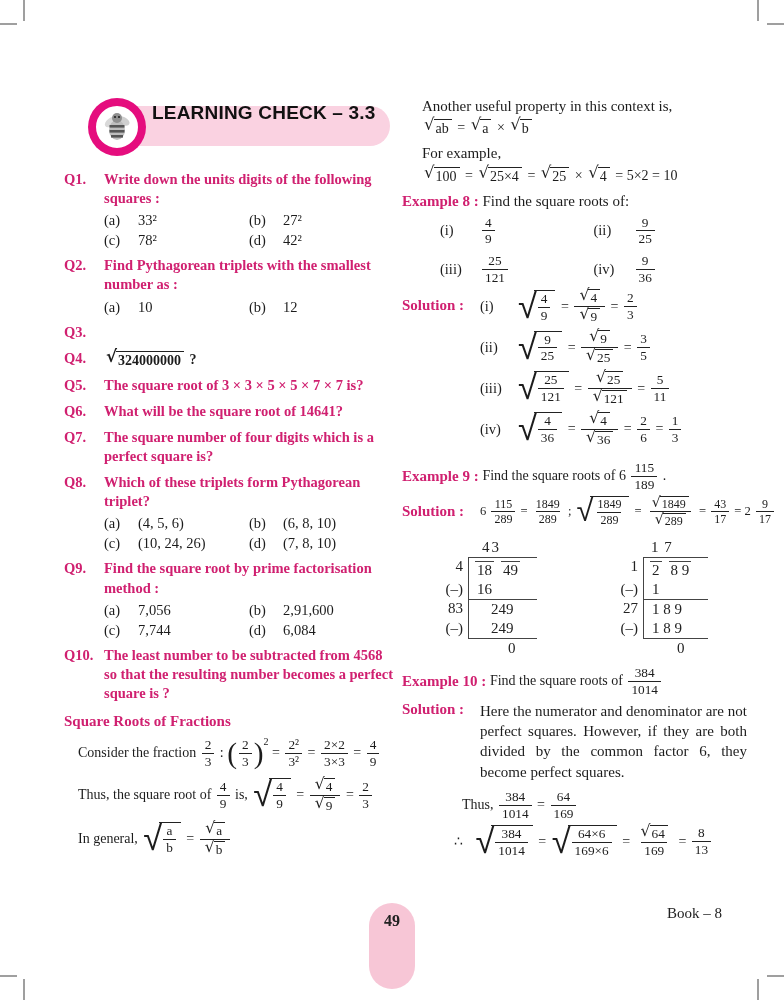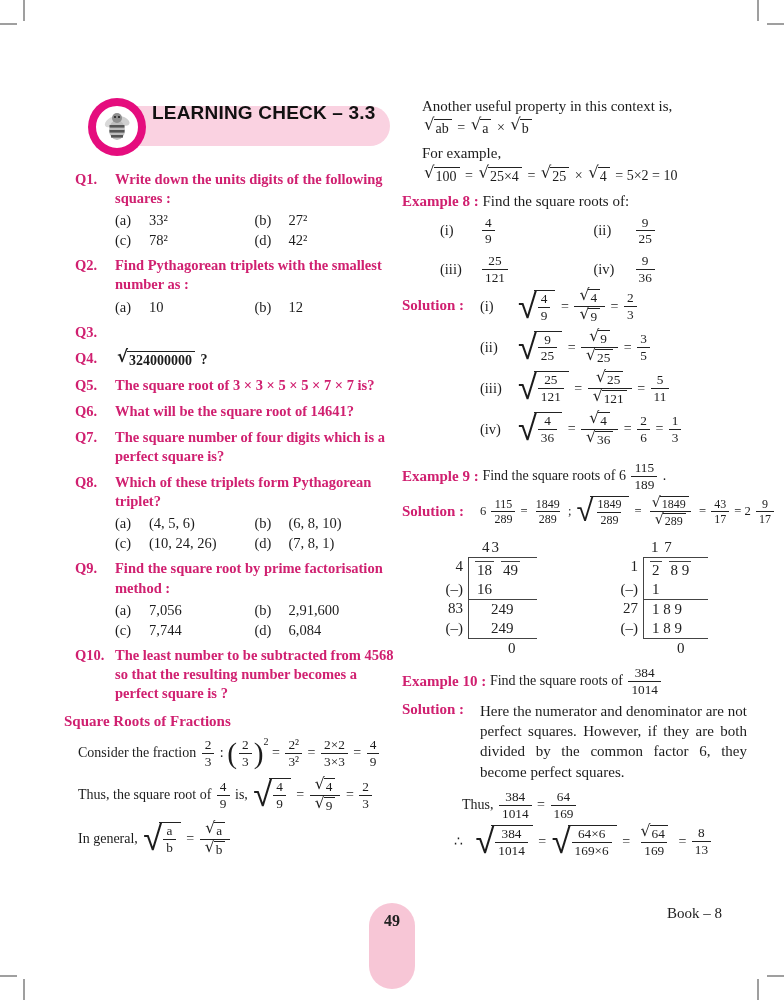--- a/index.html
+++ b/index.html
@@ -33,21 +33,21 @@
     display:flex; align-items:center; justify-content:center;
   }
   .badge-inner {
     width:46px; height:46px; background:#fff; border-radius:50%;
     border:2.5px solid #e50d7e;
     display:flex; align-items:center; justify-content:center;
   }
   
   .q { display:flex; margin-bottom:7px; }
   .qno {
-    flex:0 0 40px; font-weight:700; color:#d02070; font-size:14.5px; line-height:1.32;margin-left:11px;
+    flex:0 0 40px; font-weight:700; color:#d02070; font-size:14.5px; line-height:1.32;
   }
   .qbody { flex:1; }
   .qtext { font-weight:700; color:#d02070; font-size:14.5px; line-height:1.32; }
   .qformula { margin-top:2px; color:#d02070; font-weight:700; }
   .opts { display:grid; grid-template-columns:1fr 1fr; margin-top:4px; row-gap:3px; }
   .opt { display:flex; font-size:14.5px; color:#1c1c1c; }
   .olabel { width:34px; }
   .sec-head { font-weight:700; color:#d02070; font-size:15px; margin:10px 0 8px; }
   
   .fline { display:flex; align-items:center; flex-wrap:nowrap; font-size:14px; color:#1c1c1c; }
@@ -236,21 +236,21 @@
               <div class="opt">
                 <span class="olabel">(b)</span>
                 <span>(6, 8, 10)</span>
               </div>
               <div class="opt">
                 <span class="olabel">(c)</span>
                 <span>(10, 24, 26)</span>
               </div>
               <div class="opt">
                 <span class="olabel">(d)</span>
-                <span>(7, 8, 1)</span>
+                <span>(7, 8, 10)</span>
               </div>
             </div>
           </div>
         </div>
         <div class="q">
           <span class="qno">Q9.</span>
           <div class="qbody">
             <div class="qtext">Find the square root by prime factorisation method :</div>
             <div class="opts">
               <div class="opt">

